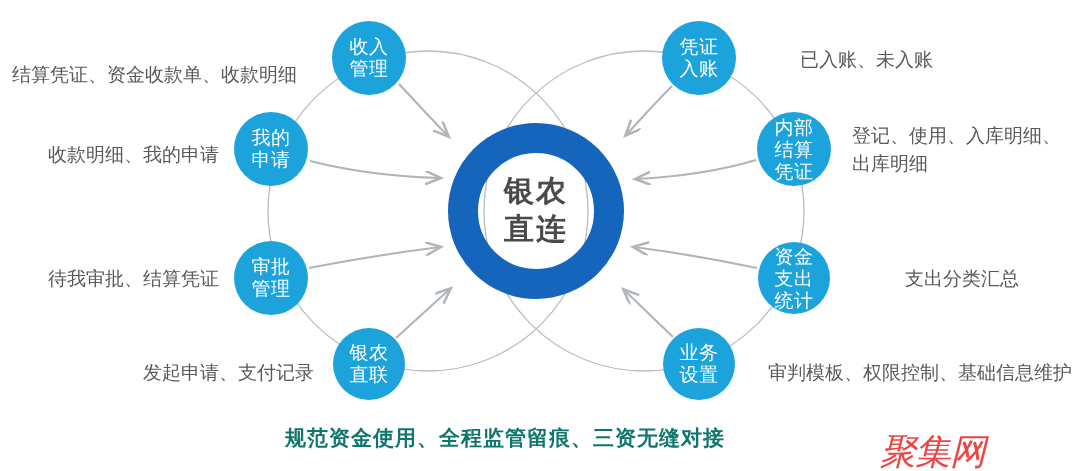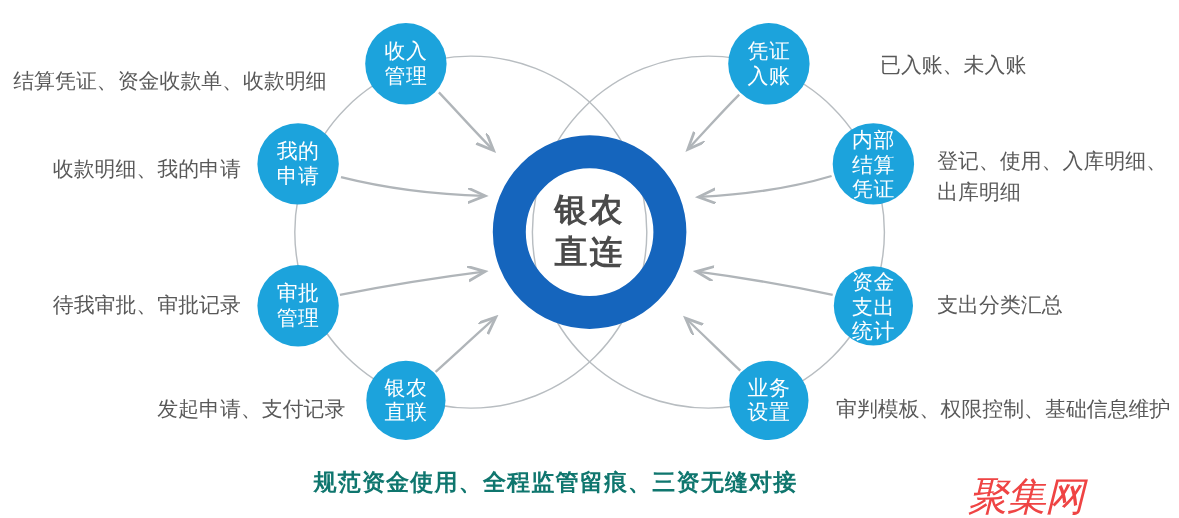--- a/index.html
+++ b/index.html
@@ -160,30 +160,30 @@
         <text class="node-label" x="699" y="359">业务</text>
         <text class="node-label" x="699" y="381">设置</text>
       </g>
     </g>
   </svg>
 
   <div class="side-text left-side" style="left:5px; top:61px; width:292px;">结算凭证、资金收款单、收款明细</div>
 
   <div class="side-text left-side" style="left:5px; top:141px; width:214px;">收款明细、我的申请</div>
 
-  <div class="side-text left-side" style="left:5px; top:265px; width:214px;">待我审批、审批记录</div>
+  <div class="side-text left-side" style="left:5px; top:265px; width:214px;">待我审批、结算凭证</div>
 
   <div class="side-text left-side" style="left:100px; top:359px; width:214px;">发起申请、支付记录</div>
 
   <div class="side-text right-side" style="left:800px; top:46px; width:290px;">已入账、未入账</div>
 
-  <div class="side-text right-side" style="left:852px; top:122px; width:220px; white-space:pre-line;margin-top:12px;">登记、使用、入库明细、
+  <div class="side-text right-side" style="left:852px; top:122px; width:220px; white-space:pre-line;">登记、使用、入库明细、
 出库明细</div>
 
-  <div class="side-text right-side" style="left:852px; top:265px; width:220px;">支出分类汇总</div>
+  <div class="side-text right-side" style="left:852px; top:265px; width:220px;text-align:center;">支出分类汇总</div>
 
-  <div class="side-text right-side" style="left:760px; top:359px; width:312px;">审判模板、权限控制、基础信息维护</div>
+  <div class="side-text right-side" style="left:760px; top:359px; width:312px;text-align:right;">审判模板、权限控制、基础信息维护</div>
 
   <div id="caption">规范资金使用、全程监管留痕、三资无缝对接</div>
 
   <div id="watermark">聚集网</div>
 
 </div>
 
 </body></html>

